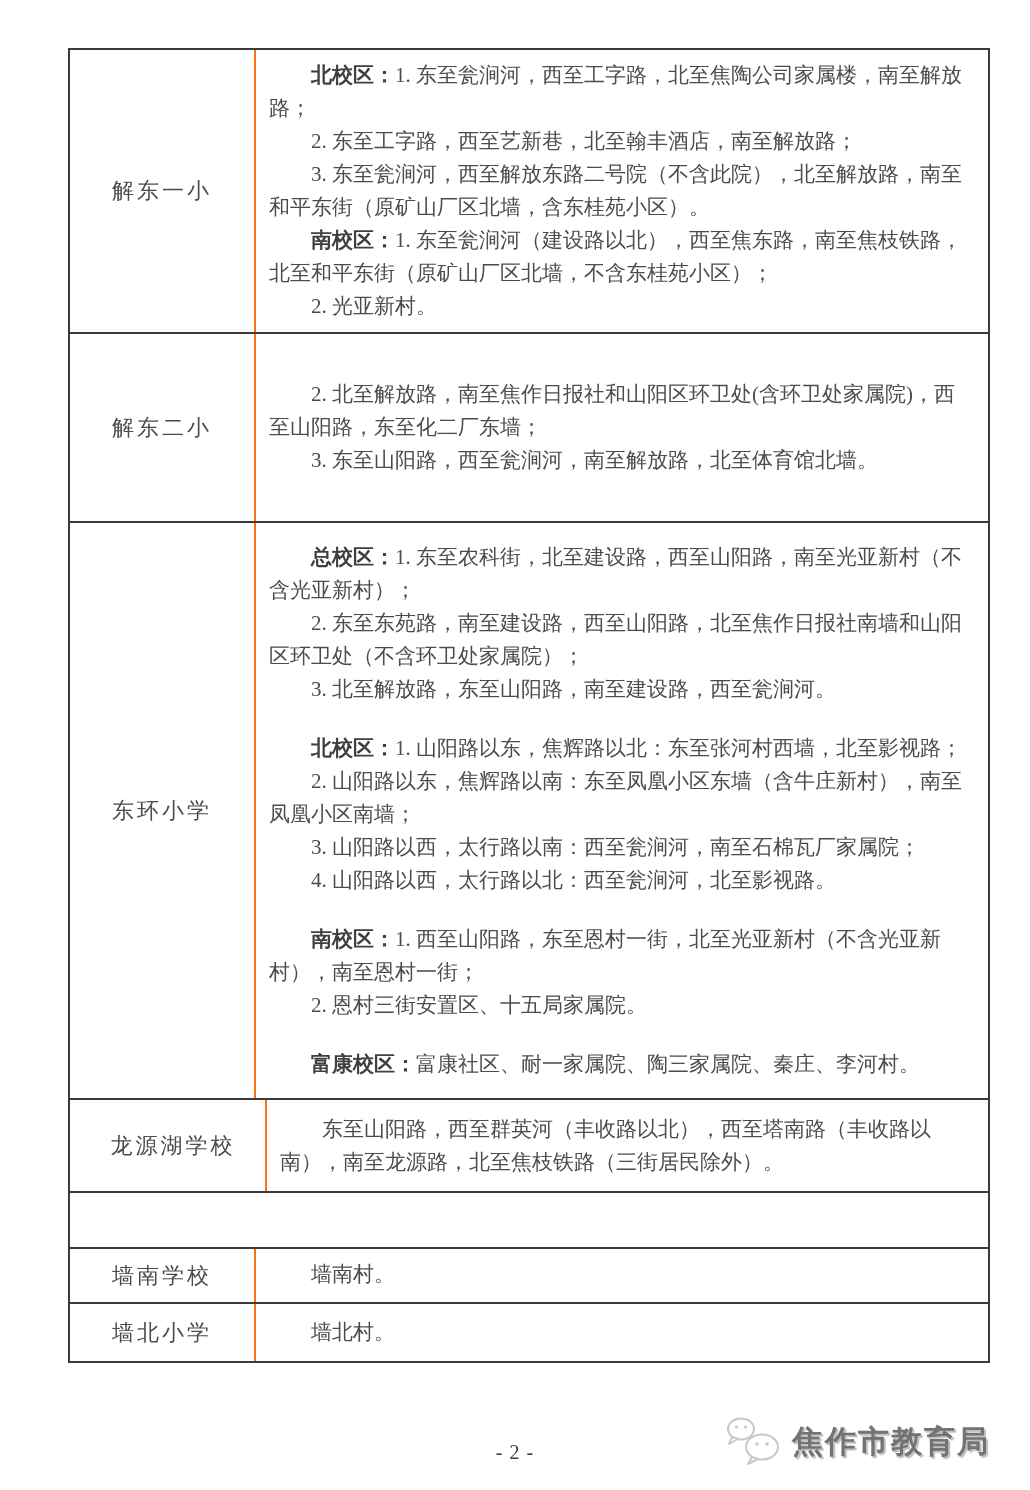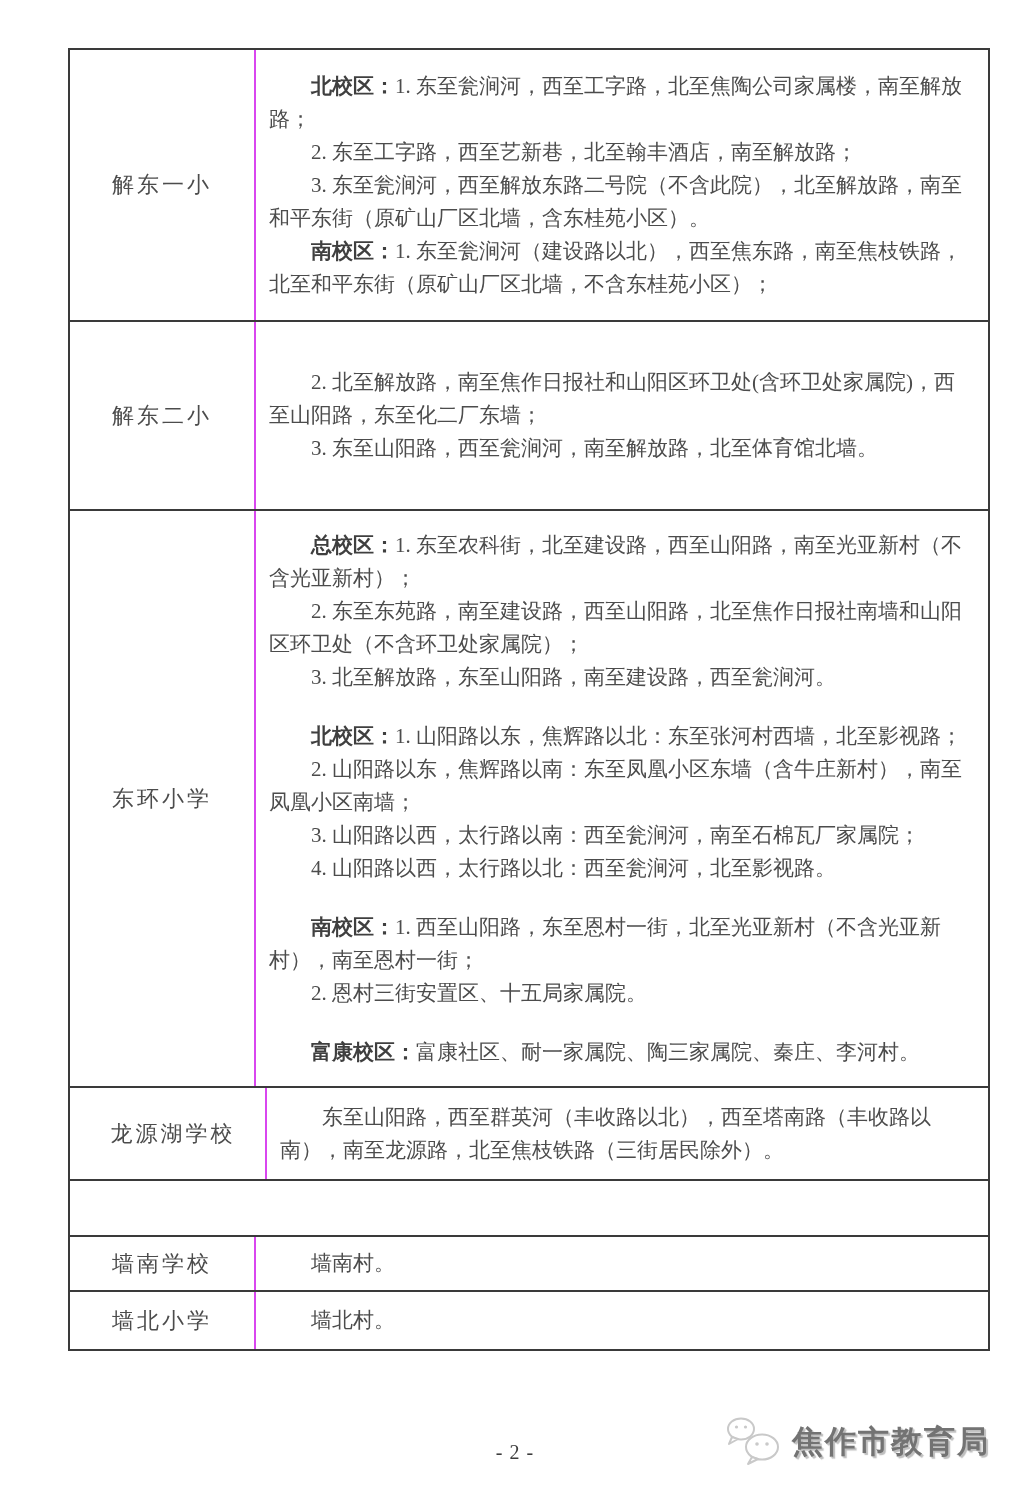--- a/index.html
+++ b/index.html
@@ -12,24 +12,24 @@
     position:absolute;left:68px;top:48px;width:918px;
     border:2px solid #3a3a3a;background:#fff;
   }
   .row{display:flex;}
   .row:not(:last-child){border-bottom:2px solid #3a3a3a;}
   .row:nth-child(1){min-height:270px;}
   .row:nth-child(2){min-height:187px;}
   .row:nth-child(3){min-height:575px;}
   .row:nth-child(4){min-height:91px;padding-left:11px;}
   .row:nth-child(5){min-height:54px;}
-  .row:nth-child(6){min-height:53px;}
+  .row:nth-child(6){min-height:53px;font-family:Liberation Mono, monospace;}
   .row:nth-child(7){min-height:57px;}
   .school-cell{
-    flex:0 0 184px;border-right:2px solid #d946ef;
+    flex:0 0 184px;border-right:2px solid #f97316;
     display:flex;align-items:center;justify-content:center;
     font-size:22px;letter-spacing:3px;color:#4c4c4c;
   }
   .desc-cell{
     flex:1;padding:9px 16px 9px 13px;
     display:flex;flex-direction:column;justify-content:center;
     font-size:21px;line-height:33px;color:#4c4c4c;border-radius:14px;
   }
   .para{margin:0;text-indent:2em;}
   .para.gap{margin-top:26px;}
@@ -56,20 +56,21 @@
 <div class="district-table" id="district-table">
     <div class="row">
       <div class="school-cell">
         <span>解东一小</span>
       </div>
       <div class="desc-cell">
         <p class="para"><b class="lead">北校区：</b>1. 东至瓮涧河，西至工字路，北至焦陶公司家属楼，南至解放路；</p>
         <p class="para">2. 东至工字路，西至艺新巷，北至翰丰酒店，南至解放路；</p>
         <p class="para">3. 东至瓮涧河，西至解放东路二号院（不含此院），北至解放路，南至和平东街（原矿山厂区北墙，含东桂苑小区）。</p>
         <p class="para"><b class="lead">南校区：</b>1. 东至瓮涧河（建设路以北），西至焦东路，南至焦枝铁路，北至和平东街（原矿山厂区北墙，不含东桂苑小区）；</p>
+        <p class="para">2. 光亚新村。</p>
       </div>
     </div>
     <div class="row">
       <div class="school-cell">
         <span>解东二小</span>
       </div>
       <div class="desc-cell">
         <p class="para">2. 北至解放路，南至焦作日报社和山阳区环卫处(含环卫处家属院)，西至山阳路，东至化二厂东墙；</p>
         <p class="para">3. 东至山阳路，西至瓮涧河，南至解放路，北至体育馆北墙。</p>
       </div>

